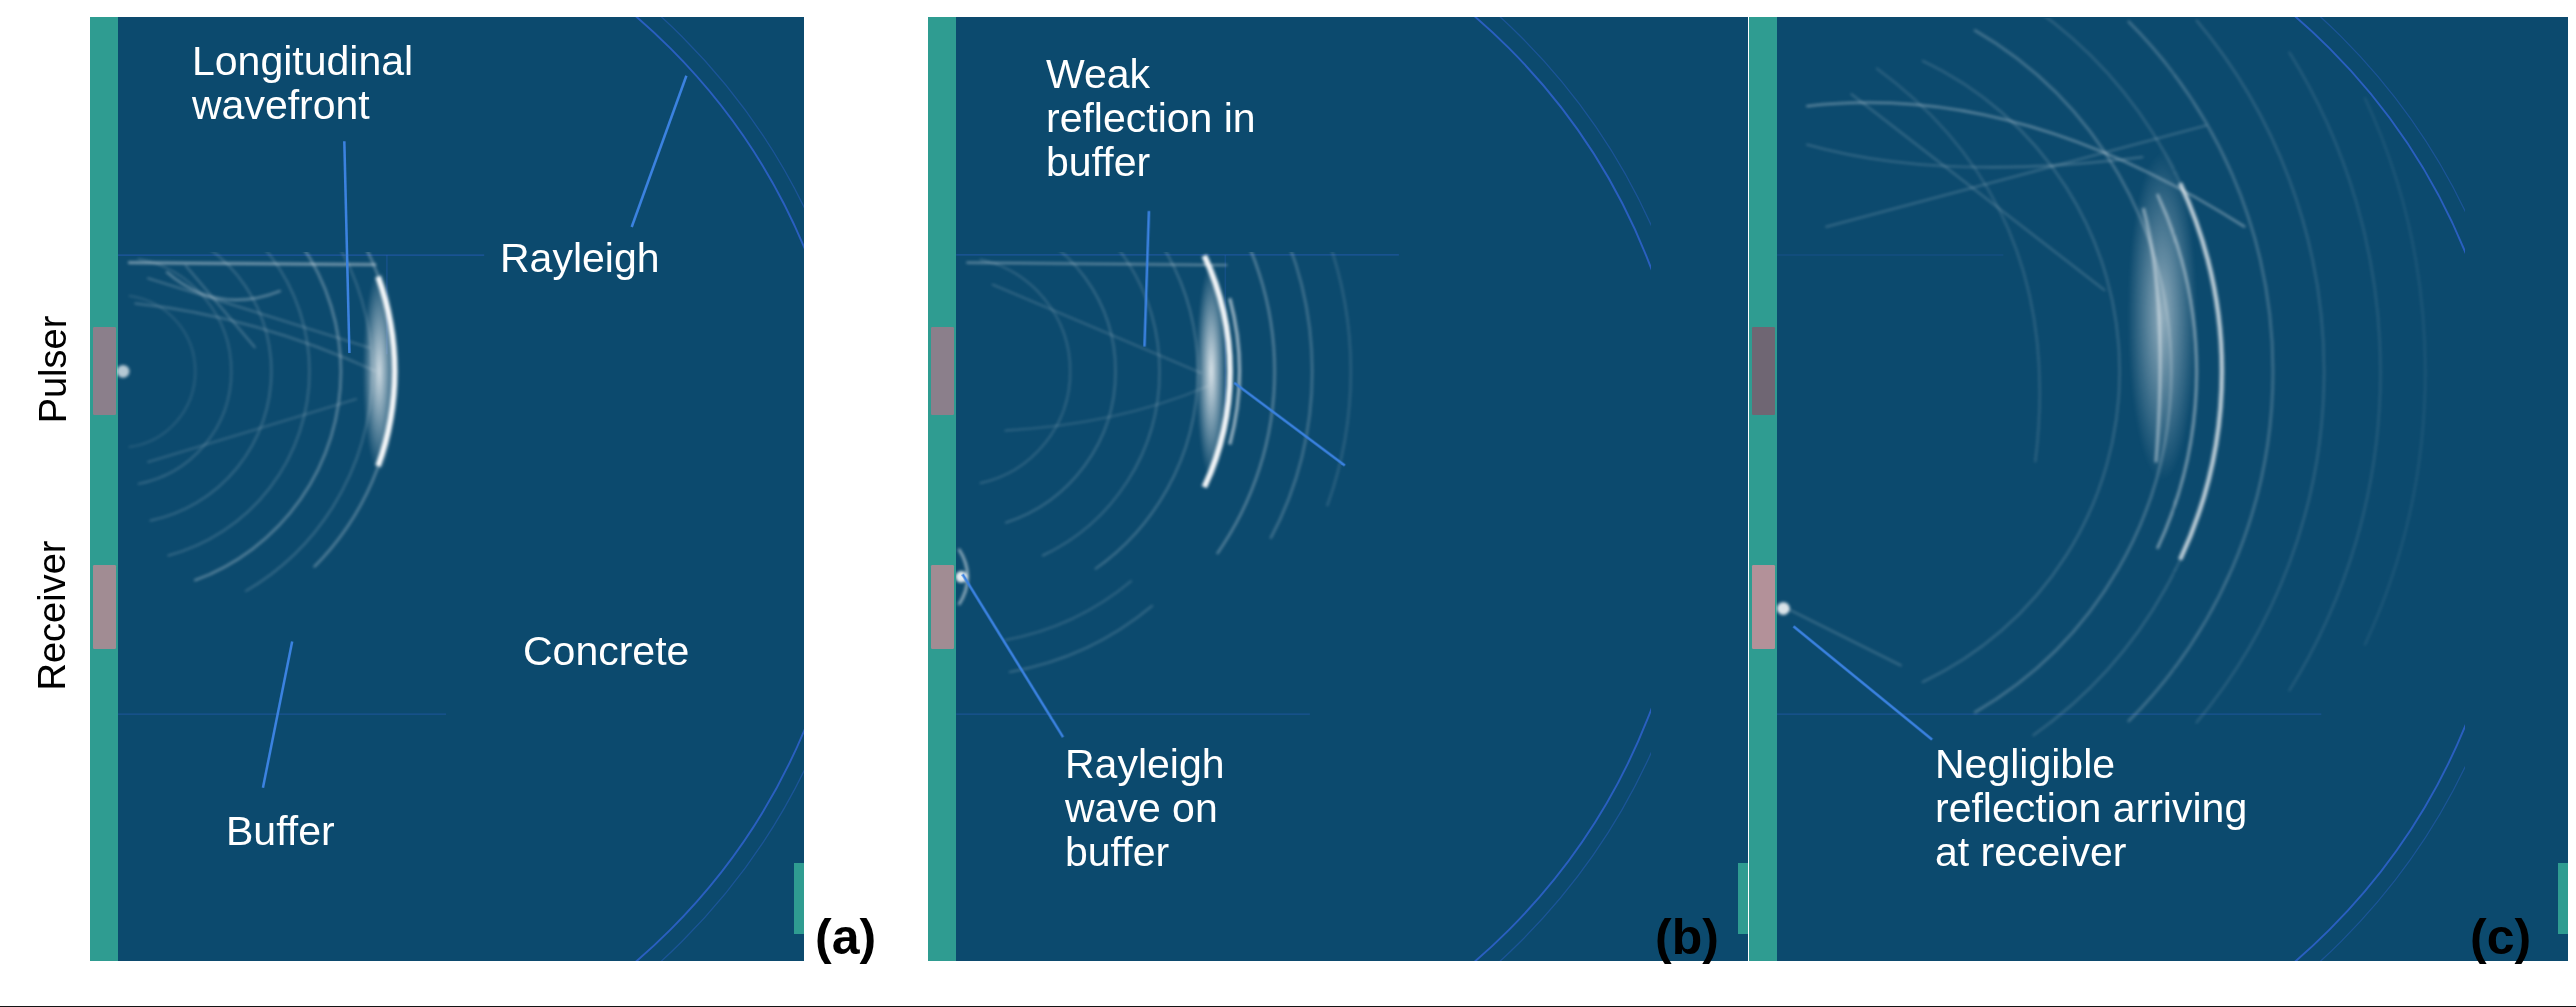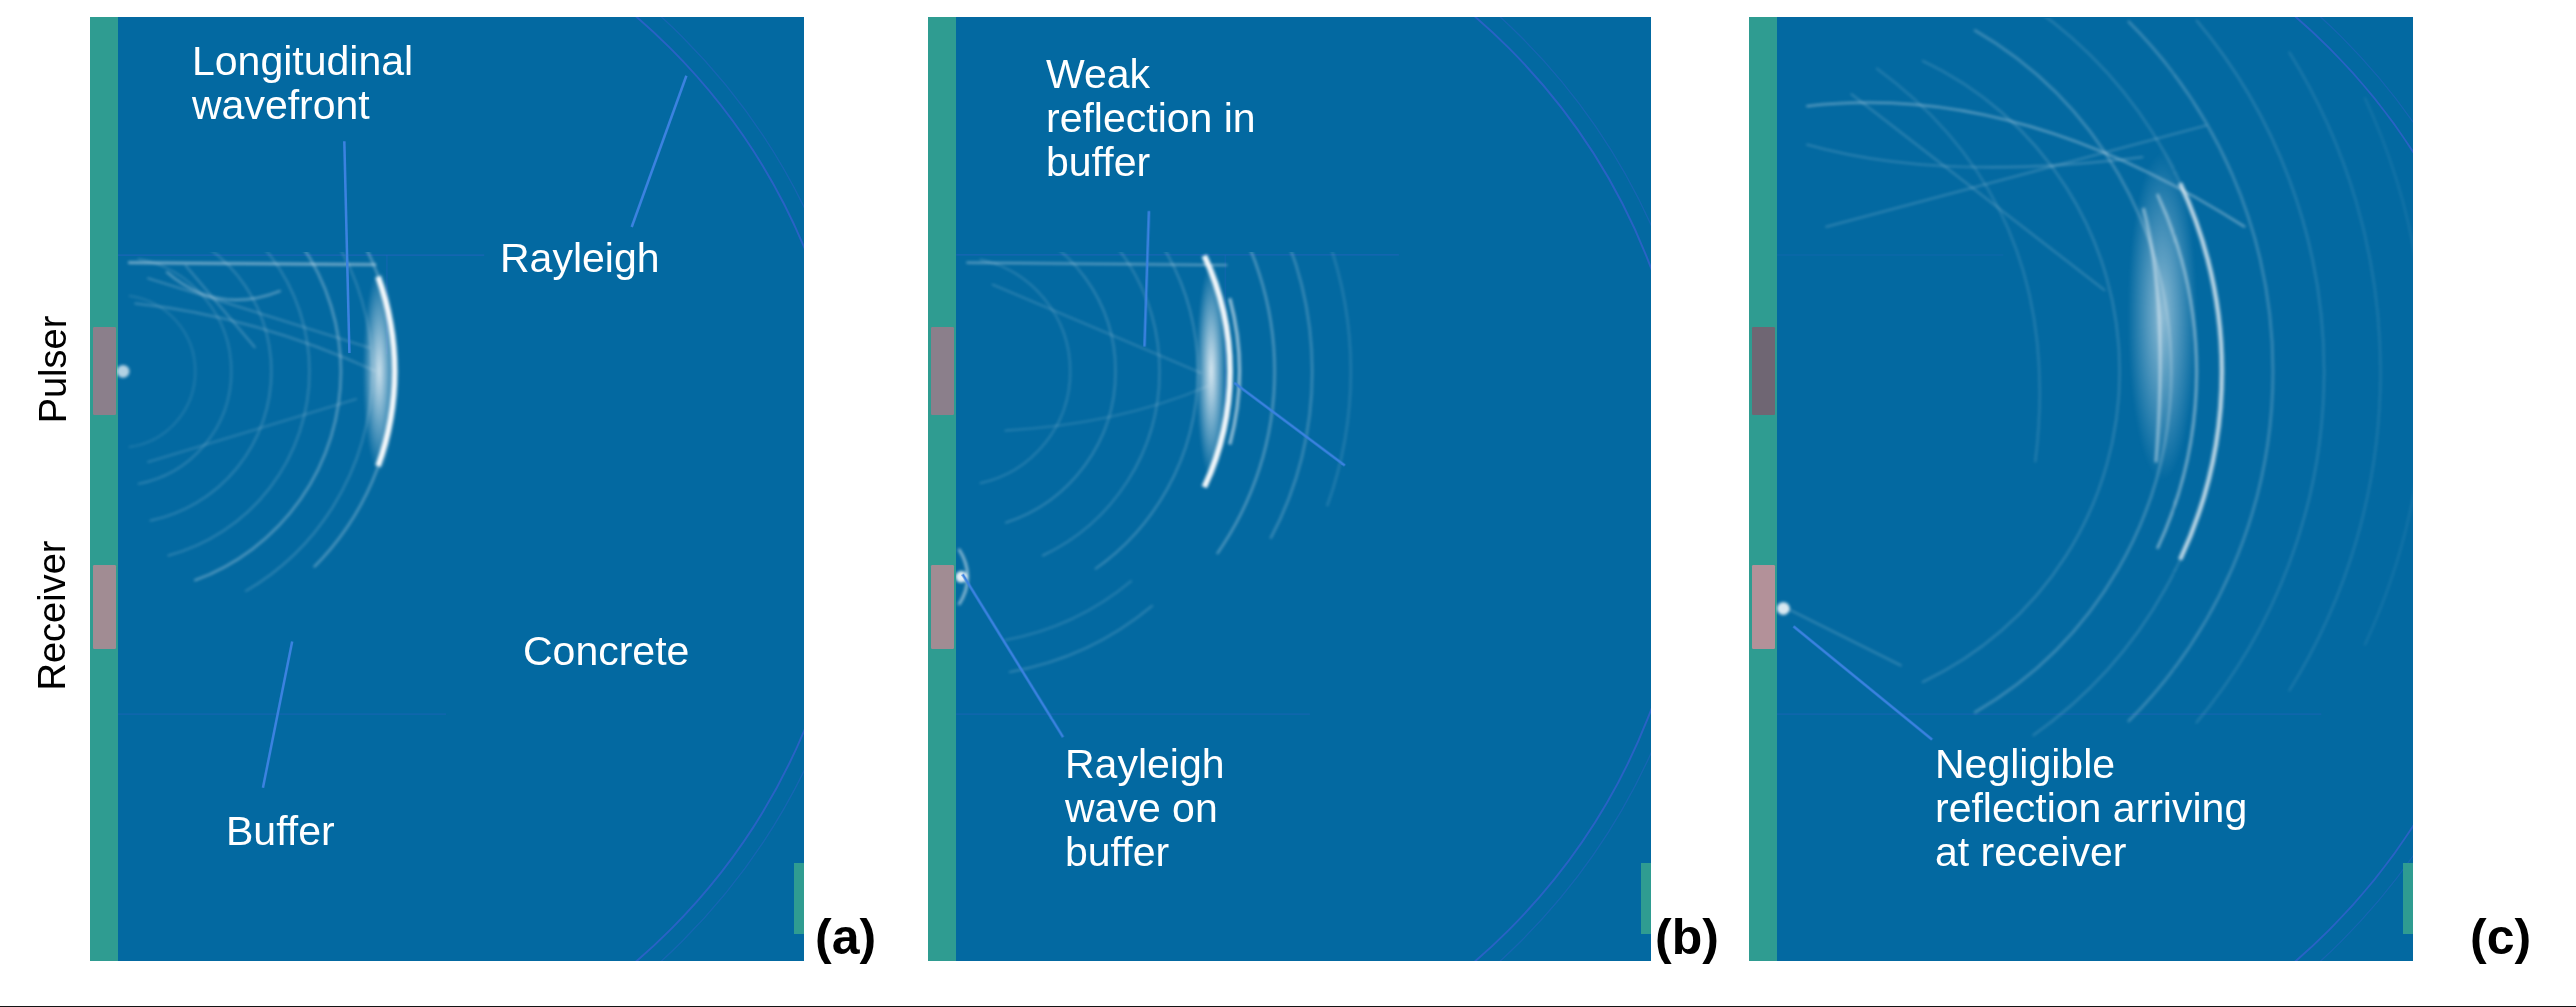--- a/index.html
+++ b/index.html
@@ -1,22 +1,22 @@
 <!DOCTYPE html>
 <html style="font-size:10.2px"><head>
 <meta charset="utf-8">
 <style>
   * { margin:0; padding:0; box-sizing:border-box; }
   html,body { width:2576px; height:1008px; background:#ffffff; font-family:"Liberation Sans", sans-serif; overflow:hidden; }
   .figure { position:absolute; left:0; top:0; width:2576px; height:1008px; }
 
-  .panel { position:absolute; top:16.5px; height:944px; background:#0369a1; overflow:hidden; }
+  .panel { position:absolute; top:16.5px; height:944px; background:#0c4a6e; overflow:hidden; }
   #panel-a { left:90px;  width:714px; }
-  #panel-b { left:928px; width:723px; }
-  #panel-c { left:1749px; width:664px; }
+  #panel-b { left:928px; width:820px; }
+  #panel-c { left:1749px; width:819px; }
 
   .teal-bar { position:absolute; left:0; top:0; width:28px; height:100%; background:#2f9c91; }
   .teal-notch { position:absolute; right:0; top:846px; width:10.2px; height:71px; background:#2f9c91; }
 
   .transducer { position:absolute; left:2.5px; width:23px; border-radius:1.3px; }
   .transducer.pulser   { top:310px; height:88px; background:#8b7f8b; }
   .transducer.receiver { top:548px; height:84px; background:#a18c93; }
   #panel-c .transducer.pulser   { background:#6f6673; }
   #panel-c .transducer.receiver { background:#b39199; }
 

